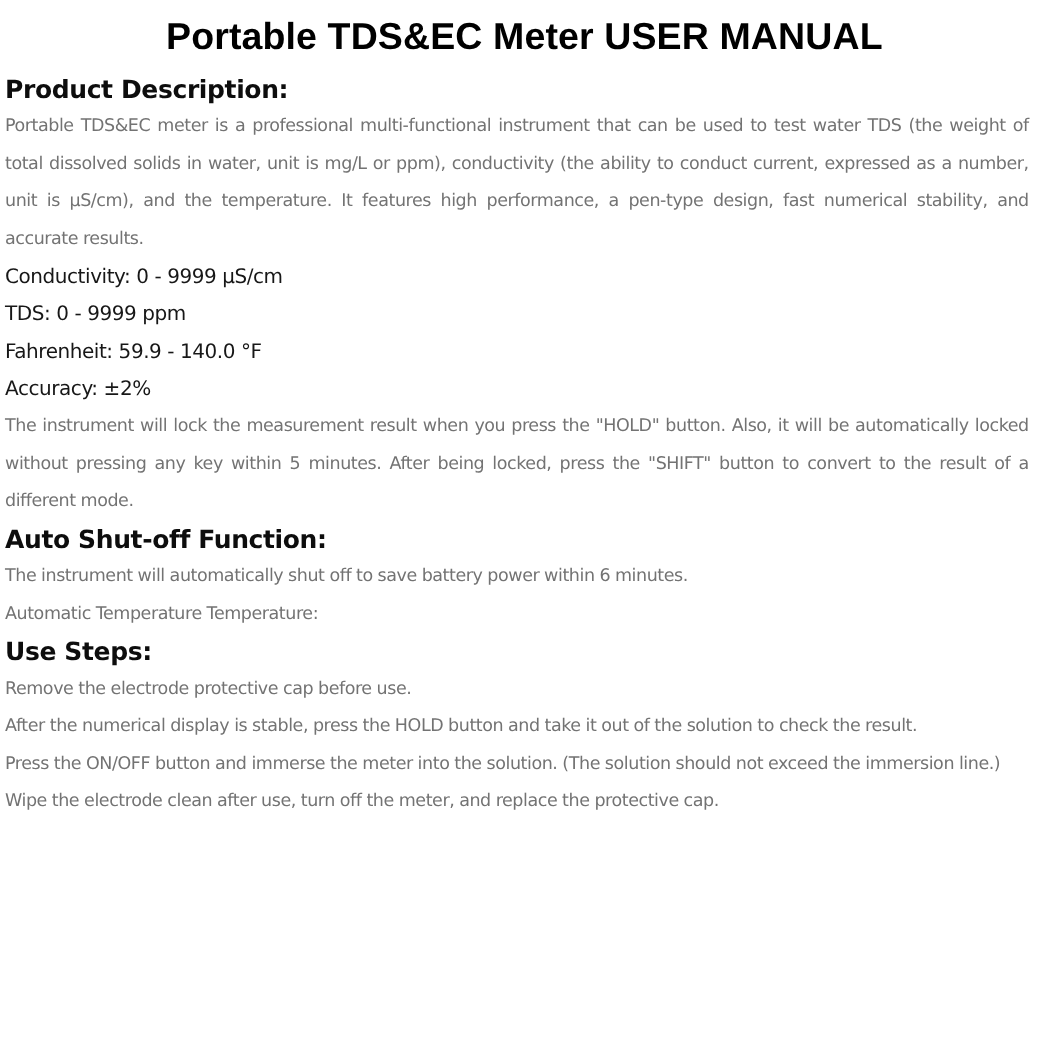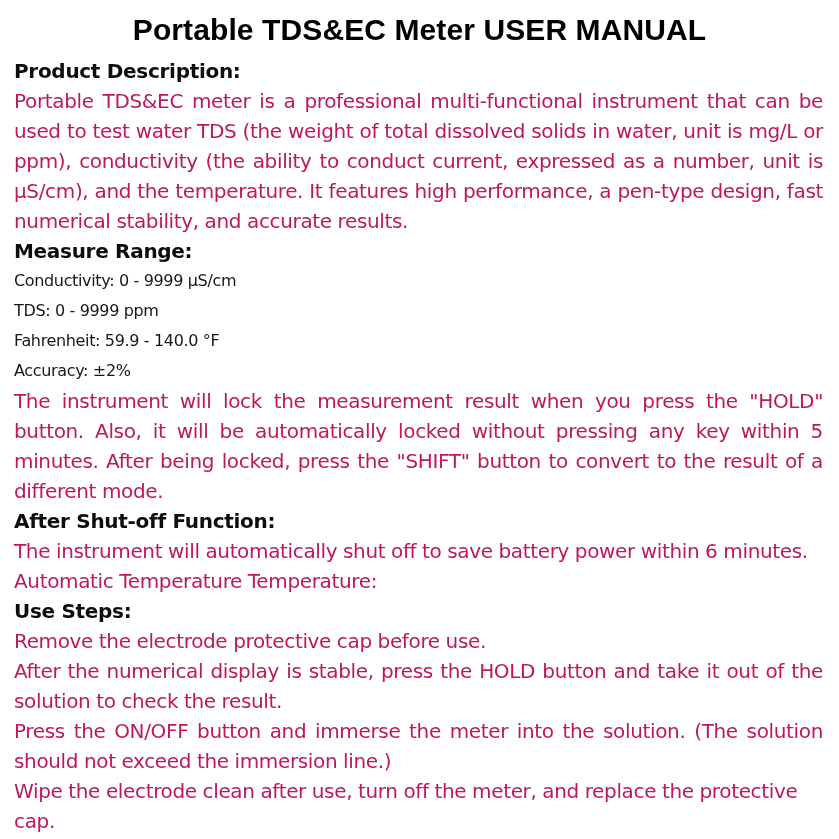--- a/index.html
+++ b/index.html
@@ -29,39 +29,39 @@
     font-size: 30px;
     line-height: 34px;
     letter-spacing: 0.1px;
     color: #000000;
     margin: 0;
     padding-top: 13px;
     padding-bottom: 0px;
     white-space: nowrap;
   }
   .content {
-    padding-left: 14px;
+    padding-left: 4px;
     padding-right: 16px;
     margin-top: 9px;
   }
   .section-heading {
     font-family: "DejaVu Sans", sans-serif;
     font-weight: bold;
     font-size: 20px;
     line-height: 30px;
     color: #0d0d0d;
     margin: 0;
     letter-spacing: -0.3px;
   }
   .para {
     font-family: "DejaVu Sans", sans-serif;
     font-weight: normal;
-    font-size: 20px;
+    font-size: 14px;
     line-height: 30px;
-    color: #be185d;
+    color: #737373;
     margin: 0;
     text-align: justify;
     text-justify: inter-word;
     letter-spacing: -0.35px;
     word-spacing: -0.2px;
   }
   .para.nojust {
     text-align: left;
   }
   .line {
@@ -81,29 +81,28 @@
 
 <div class="page">
 
   <h1 class="doc-title">Portable TDS&amp;EC Meter USER MANUAL</h1>
 
   <div class="content">
 
     <div class="section-heading">Product Description:</div>
     <p class="para">Portable TDS&amp;EC meter is a professional multi-functional instrument that can be used to test water TDS (the weight of total dissolved solids in water, unit is mg/L or ppm), conductivity (the ability to conduct current, expressed as a number, unit is µS/cm), and the temperature. It features high performance, a pen-type design, fast numerical stability, and accurate results.</p>
 
-    <div class="section-heading">Measure Range:</div>
     <div class="line">Conductivity: 0 - 9999 µS/cm</div>
     <div class="line">TDS: 0 - 9999 ppm</div>
     <div class="line">Fahrenheit: 59.9 - 140.0 °F</div>
     <div class="line">Accuracy: ±2%</div>
 
     <p class="para">The instrument will lock the measurement result when you press the "HOLD" button. Also, it will be automatically locked without pressing any key within 5 minutes. After being locked, press the "SHIFT" button to convert to the result of a different mode.</p>
 
-    <div class="section-heading">After Shut-off Function:</div>
+    <div class="section-heading">Auto Shut-off Function:</div>
     <p class="para nojust">The instrument will automatically shut off to save battery power within 6 minutes.</p>
     <p class="para nojust">Automatic Temperature Temperature:</p>
 
     <div class="section-heading">Use Steps:</div>
     <p class="para nojust">Remove the electrode protective cap before use.</p>
     <p class="para">After the numerical display is stable, press the HOLD button and take it out of the solution to check the result.</p>
     <p class="para">Press the ON/OFF button and immerse the meter into the solution. (The solution should not exceed the immersion line.)</p>
     <p class="para nojust">Wipe the electrode clean after use, turn off the meter, and replace the protective cap.</p>
 
   </div>

